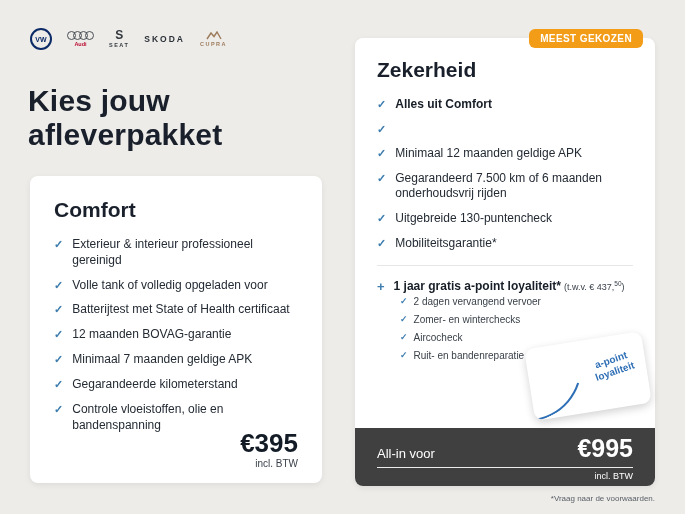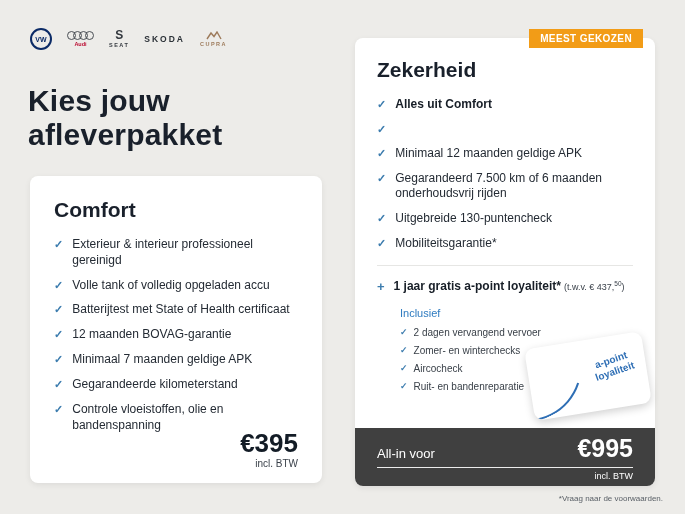--- a/index.html
+++ b/index.html
@@ -36,21 +36,21 @@
   .check-row { display:flex; align-items:flex-start; gap:9px; margin-bottom:9px; }
   .check { color:#3c7cae; font-size:11px; font-weight:bold; line-height:15px; flex:0 0 auto; }
   .check-label { font-size:12px; line-height:1.32; color:#242b34; }
   .check-row.bold .check-label { font-weight:bold; color:#171e27; }
   
   .price-block { position:absolute; right:24px; bottom:14px; text-align:right; }
   .price-big { font-size:26px; font-weight:bold; color:#131c26; line-height:26px; }
   .price-vat { font-size:10px; color:#3a414a; margin-top:2px; }
   
   .badge { position:absolute; top:-9px; right:12px; background:#f29c17; color:#ffffff;
-    font-size:10px; font-weight:bold; letter-spacing:0.4px; padding:4px 11px; border-radius:0; }
+    font-size:10px; font-weight:bold; letter-spacing:0.4px; padding:4px 11px; border-radius:6px; }
   
   .divider { border-top:1px solid #e6e6e4; margin:13px 0 13px 0; }
   .loyalty-row { display:flex; align-items:flex-start; gap:9px; }
   .plus { color:#3c7cae; font-size:13px; font-weight:bold; line-height:15px; }
   .loyalty-label { font-size:12px; font-weight:bold; color:#171e27; line-height:1.3; }
   .loyalty-note { font-size:9px; font-weight:normal; color:#3a414a; margin-left:3px; }
   .loyalty-note sup { font-size:6.5px; }
   .inclusief-title { color:#2e7bc0; font-size:11px; margin:12px 0 7px 23px; }
   .mini-list { margin-left:23px; }
   .mini-list .check-row { gap:6px; margin-bottom:5px; }
@@ -67,21 +67,21 @@
     transform:rotate(-10deg); color:#2f6fb5; font-size:10px; font-weight:bold; line-height:12px; }
   
   .zfooter { position:absolute; left:0; right:0; bottom:0; height:58px; background:#404040;
     border-radius:0 0 8px 8px; color:#ffffff; }
   .zfooter .allin { position:absolute; left:22px; top:18px; font-size:13px; }
   .zfooter .zprice { position:absolute; right:22px; top:6px; font-size:25px; font-weight:bold; }
   .zfooter .zline { position:absolute; left:22px; right:22px; top:39px; height:1px;
     background:rgba(255,255,255,0.9); }
   .zfooter .zvat { position:absolute; right:22px; top:43px; font-size:9px; }
   
-  .footnote { position:absolute; right:22px; top:494px; font-size:8px; color:#5a6067; }
+  .footnote { position:absolute; right:30px; top:494px; font-size:8px; color:#5a6067; }
 </style>
 </head>
 <body>
 
 <div class="brand-row">
   <div class="brand">
     <div class="vw-circle">VW</div>
   </div>
   <div class="brand">
     <div class="audi-rings">
@@ -114,21 +114,21 @@
 
 <div class="card card-comfort">
   <div class="card-title">Comfort</div>
 
   <div class="check-row">
     <span class="check">✓</span>
     <span class="check-label">Exterieur &amp; interieur professioneel gereinigd</span>
   </div>
   <div class="check-row">
     <span class="check">✓</span>
-    <span class="check-label">Volle tank of volledig opgeladen accu</span>
+    <span class="check-label">Volle tank of volledig opgeladen voor</span>
   </div>
   <div class="check-row">
     <span class="check">✓</span>
     <span class="check-label">Batterijtest met State of Health certificaat</span>
   </div>
   <div class="check-row">
     <span class="check">✓</span>
     <span class="check-label">12 maanden BOVAG-garantie</span>
   </div>
   <div class="check-row">
@@ -178,21 +178,20 @@
     <span class="check-label">Mobiliteitsgarantie*</span>
   </div>
 
   <div class="divider"></div>
 
   <div class="loyalty-row">
     <span class="plus">+</span>
     <span class="loyalty-label"><span>1 jaar gratis a-point loyaliteit*</span><span class="loyalty-note"><span>(t.w.v. € 437,</span><sup>50</sup><span>)</span></span></span>
   </div>
 
-  <div class="inclusief-title">Inclusief</div>
 
   <div class="mini-list">
     <div class="check-row">
       <span class="check">✓</span>
       <span class="check-label">2 dagen vervangend vervoer</span>
     </div>
     <div class="check-row">
       <span class="check">✓</span>
       <span class="check-label">Zomer- en winterchecks</span>
     </div>

